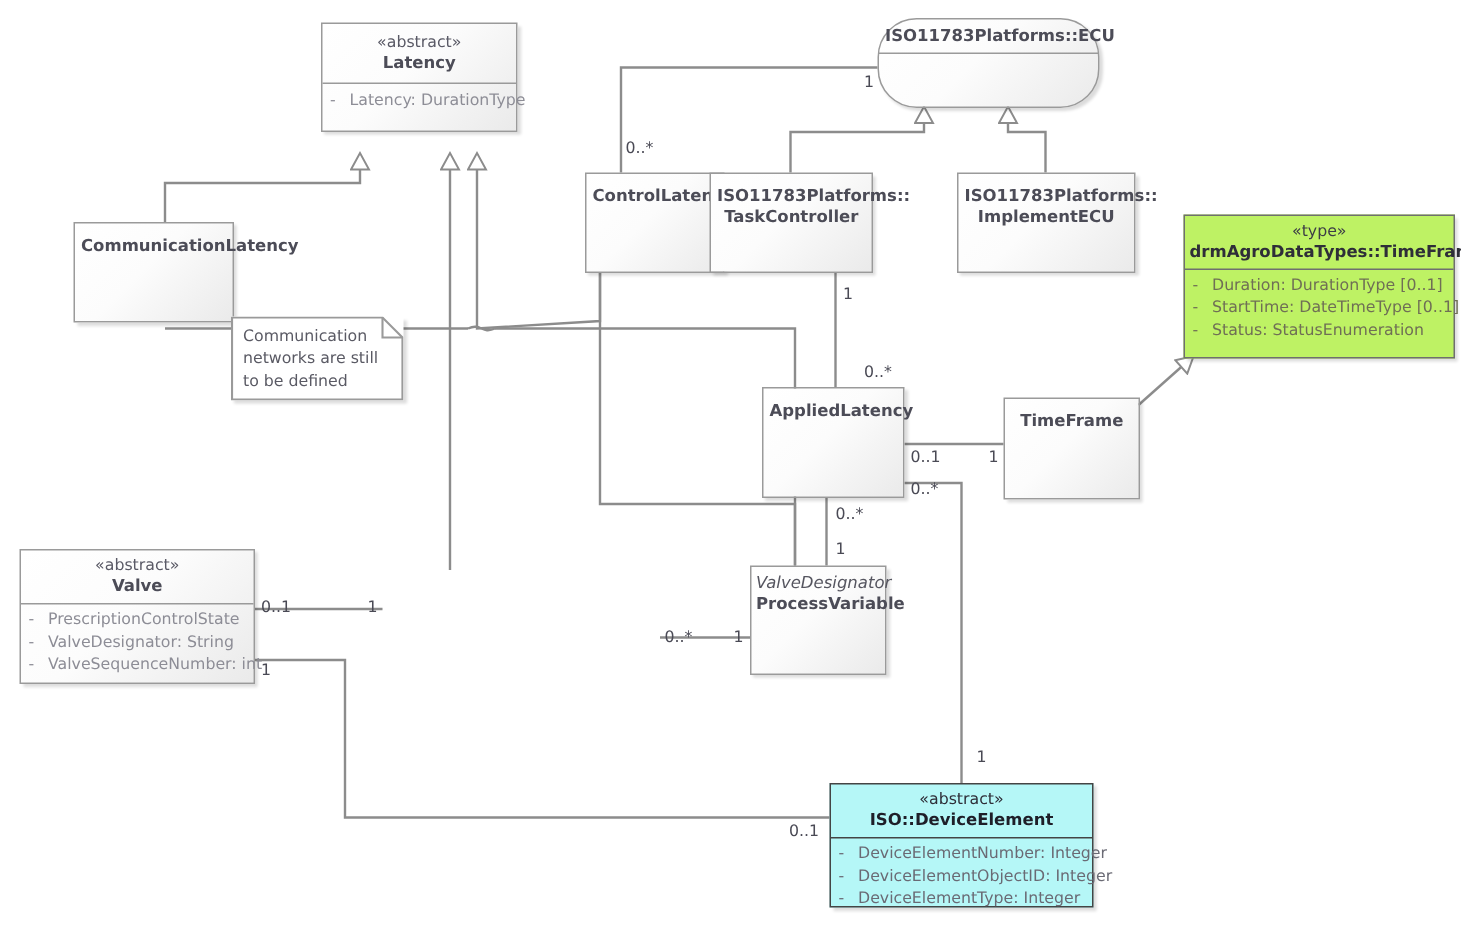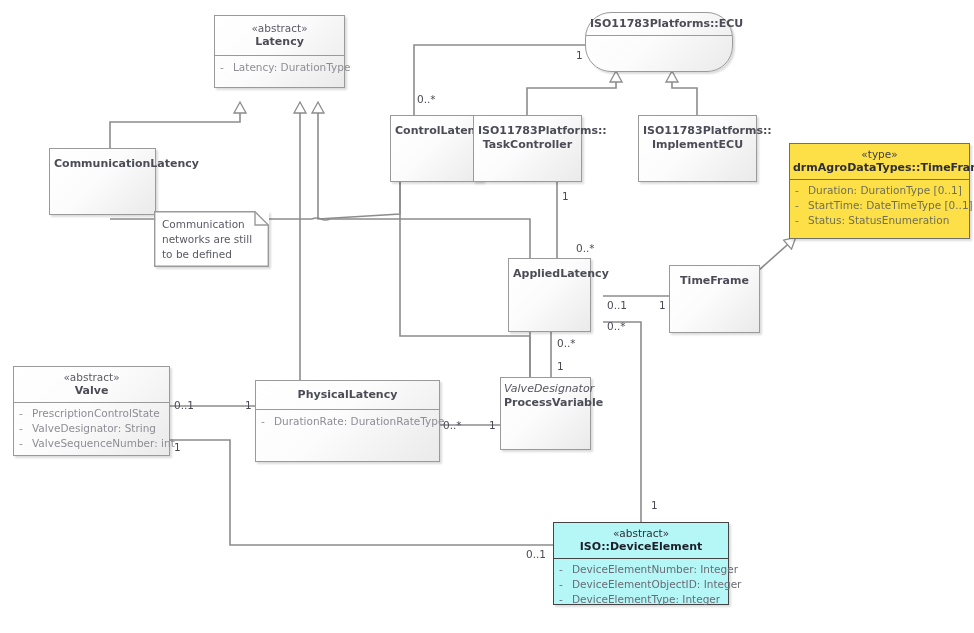--- a/index.html
+++ b/index.html
@@ -74,21 +74,21 @@
     display: inline-block;
     width: 13px;
     color: #8d8d96;
   }
   
   .node.simple .hdr {
     padding-top: 8px;
   }
   
   .node.type-node {
-    background: #fde047;
+    background: #bef264;
     border: 1.4px solid #6f6f6f;
     color: #3c3c46;
   }
   .node.type-node .stereo { color: #3c3c46; }
   .node.type-node .cname { color: #2e2e38; }
   .node.type-node .divider { border-top: 1.4px solid #6f6f6f; }
   .node.type-node .attr { color: #6f6f55; }
   .node.type-node .attr .vis { color: #6f6f55; }
   
   .node.cyan-node {
@@ -232,21 +232,21 @@
       </div>
       <div class="attr">
         <span class="vis">-</span><span>StartTime: DateTimeType [0..1]</span>
       </div>
       <div class="attr">
         <span class="vis">-</span><span>Status: StatusEnumeration</span>
       </div>
     </div>
   </div>
 
-  <div class="node simple" style="left:508px; top:258px; width:83px; height:74px;">
+  <div class="node simple" style="left:508px; top:258px; width:95px; height:74px;">
     <div class="hdr">
       <span class="cname">AppliedLatency</span>
     </div>
   </div>
 
   <div class="node simple" style="left:669px; top:265px; width:91px; height:68px;">
     <div class="hdr">
       <span class="cname">TimeFrame</span>
     </div>
   </div>
@@ -263,31 +263,20 @@
       </div>
       <div class="attr">
         <span class="vis">-</span><span>ValveDesignator: String</span>
       </div>
       <div class="attr">
         <span class="vis">-</span><span>ValveSequenceNumber: int</span>
       </div>
     </div>
   </div>
 
-  <div class="node" style="left:255px; top:380px; width:185px; height:82px;">
-    <div class="hdr" style="padding:7px 4px 7px 4px;">
-      <span class="cname">PhysicalLatency</span>
-    </div>
-    <div class="divider"></div>
-    <div class="attrs">
-      <div class="attr">
-        <span class="vis">-</span><span>DurationRate: DurationRateType</span>
-      </div>
-    </div>
-  </div>
 
   <div class="node simple" style="left:500px; top:377px; width:91px; height:73px;">
     <div class="hdr" style="padding:4px 3px 4px 3px;">
       <span class="cname-italic">ValveDesignator</span>
       <span class="cname">ProcessVariable</span>
     </div>
   </div>
 
   <div class="node cyan-node" style="left:553px; top:522px; width:176px; height:83px;">
     <div class="hdr" style="padding:4px 4px 4px 4px;">

